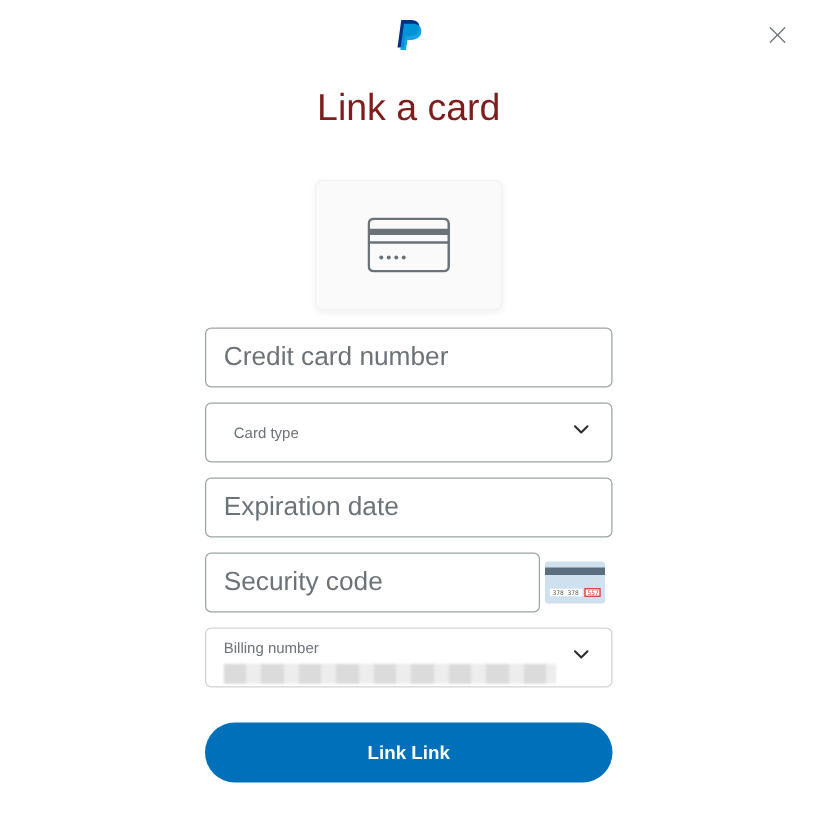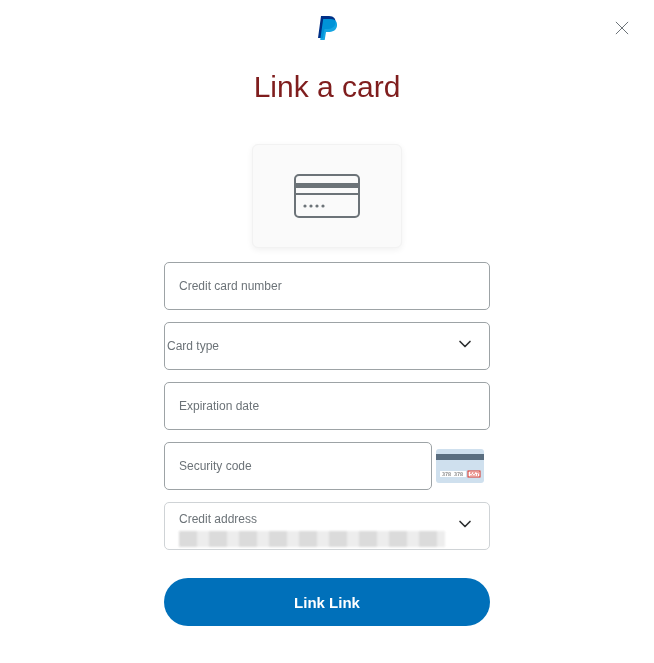--- a/index.html
+++ b/index.html
@@ -60,28 +60,28 @@
   .field-input {
     height: 48px;
     display: flex;
     align-items: center;
     padding: 0 14px;
   }
   .field-input input {
     border: none;
     outline: none;
     width: 100%;
-    font-size: 12px;
+    font-size: 21px;
     color: #2c2e2f;
     background: transparent;
   }
   .field-input input::placeholder { color: #6c7378; }
   .field-select {
     height: 48px;
-    padding: 6px 44px 6px 2px;
+    padding: 6px 44px 6px 22px;
     display: flex;
     flex-direction: column;
     justify-content: center;
     cursor: pointer;
   }
   .field-select .small-label {
     font-size: 12px;
     color: #6c7378;
     line-height: 1.2;
   }
@@ -206,21 +206,21 @@
       <rect x="0" y="0" width="48" height="34" rx="3" fill="#cfe0ee"></rect>
       <rect x="0" y="5" width="48" height="6" fill="#5a6e80"></rect>
       <rect x="4" y="22" width="26" height="6" fill="#ffffff"></rect>
       <text x="6" y="27" font-size="5" fill="#555" font-family="monospace">378 378</text>
       <rect x="32" y="22" width="12" height="6" fill="#ffffff" stroke="#d93025" stroke-width="1"></rect>
       <text x="34" y="27" font-size="5" fill="#d93025" font-family="monospace">557</text>
     </svg>
   </div>
 
   <div class="billing">
-    <span class="small-label">Credit address</span>
+    <span class="small-label">Billing number</span>
     <div class="redacted"></div>
     <span class="chevron">
       <svg width="20" height="20" viewBox="0 0 24 24" fill="none" stroke="currentColor" stroke-width="2" stroke-linecap="round" stroke-linejoin="round">
           <polyline points="6 9 12 15 18 9"></polyline>
         </svg>
     </span>
   </div>
 
 </div>
 

